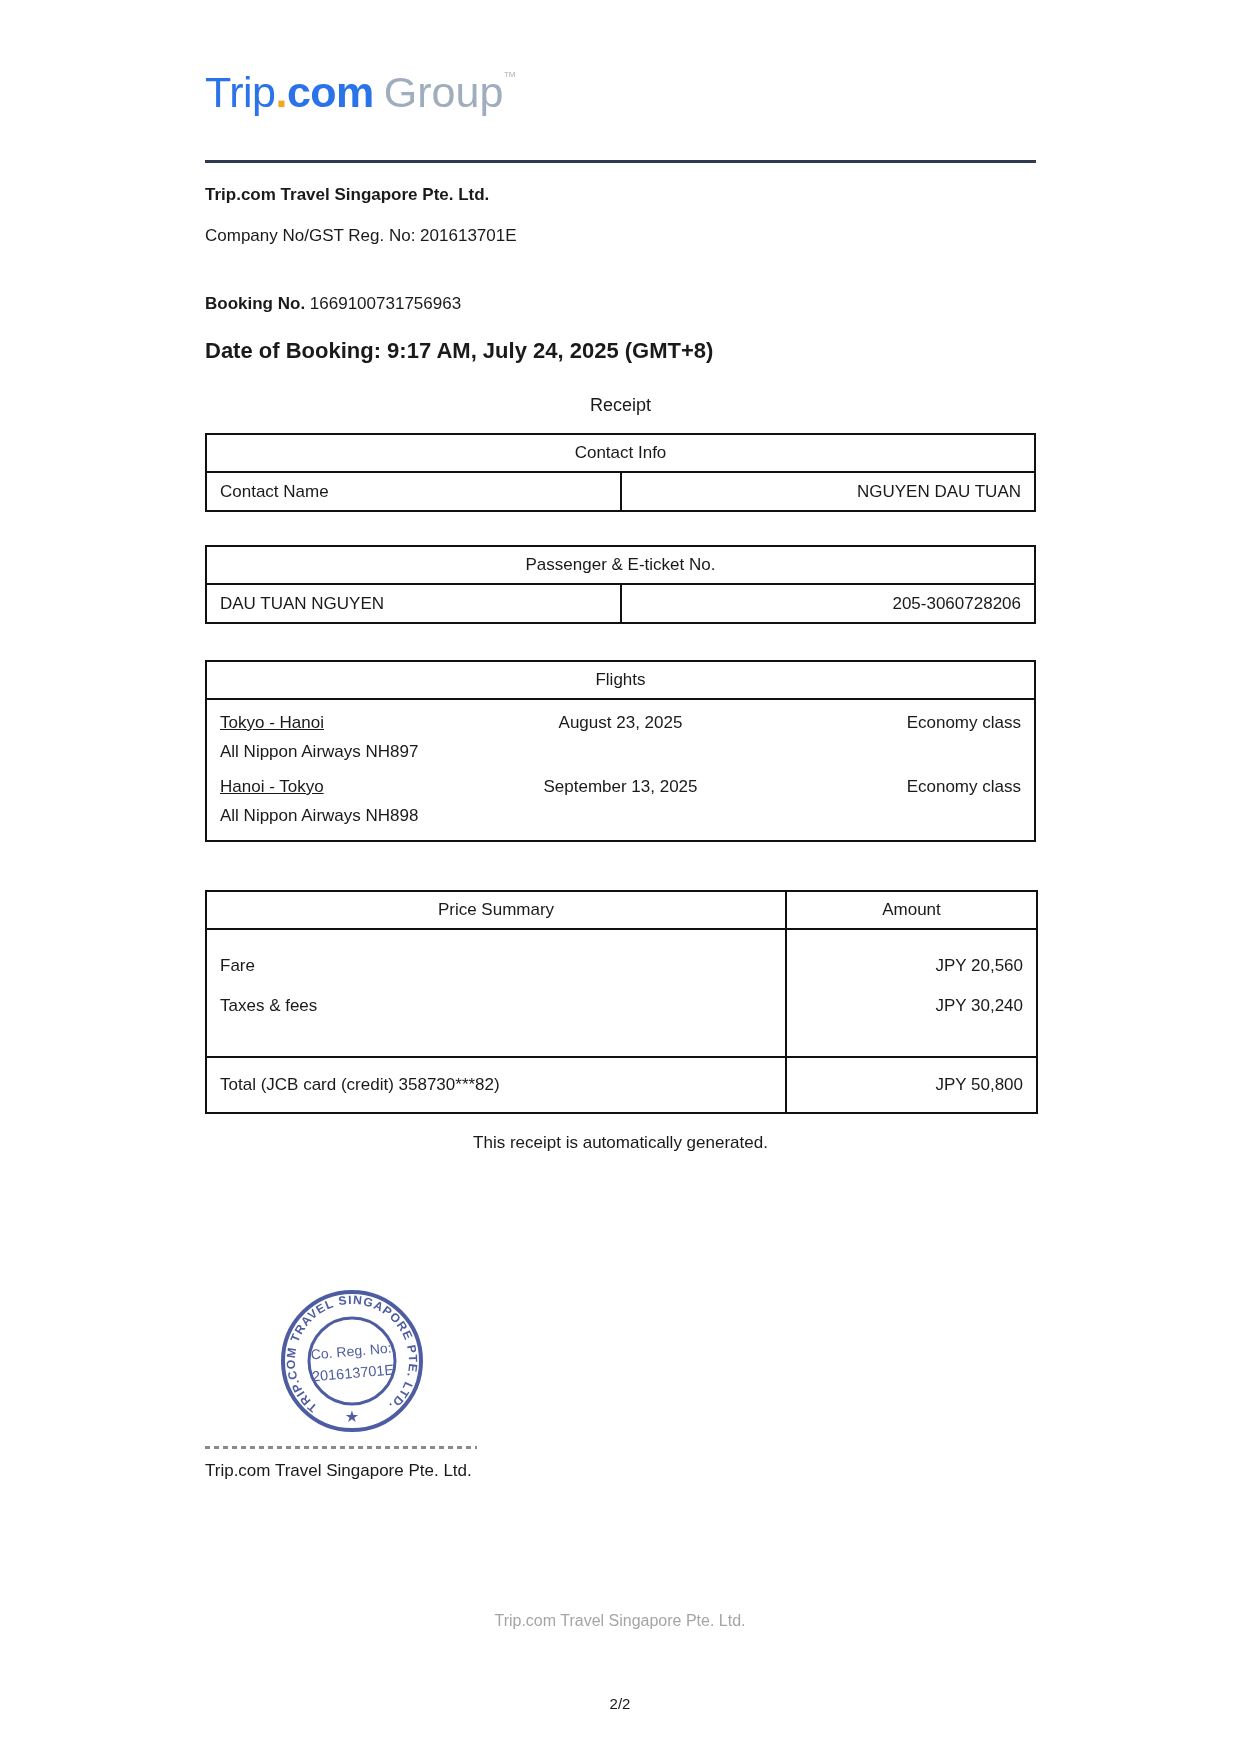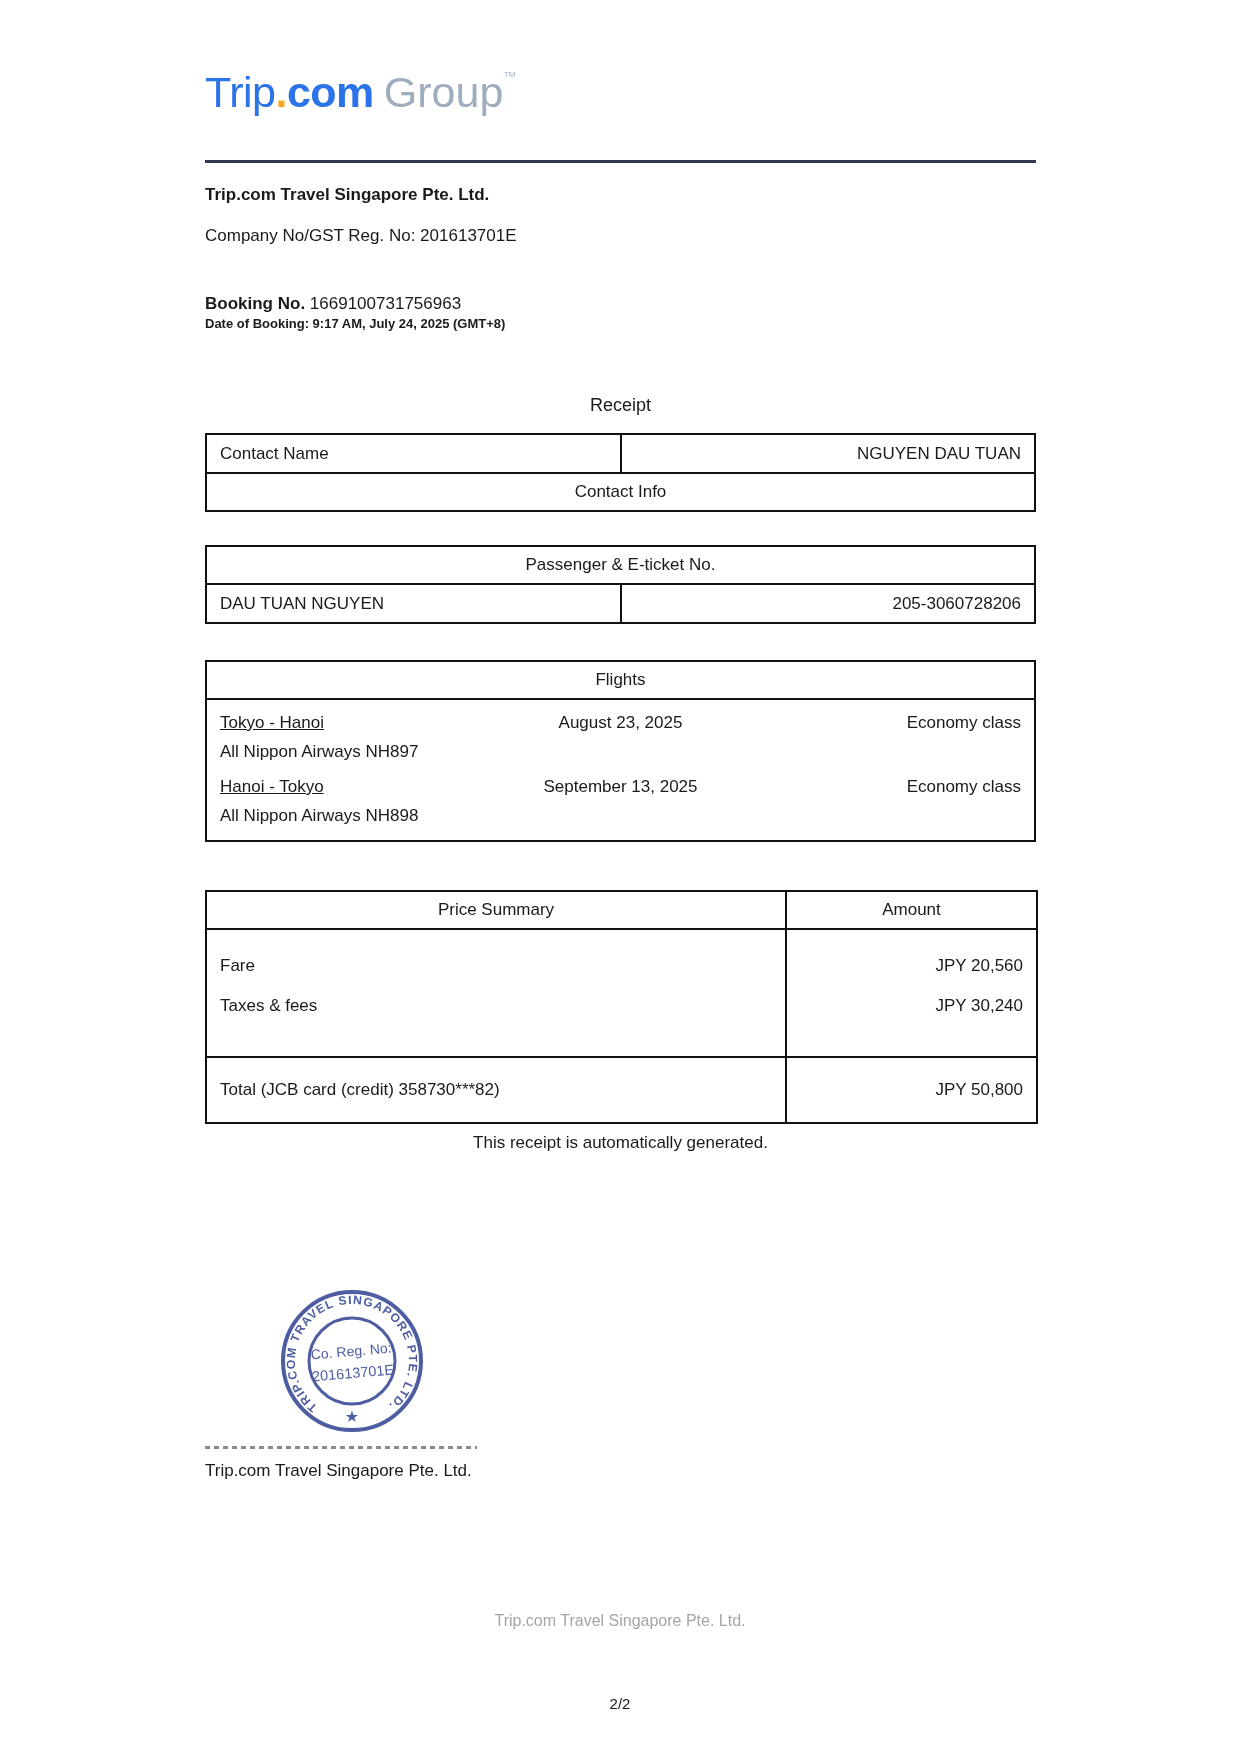--- a/index.html
+++ b/index.html
@@ -27,21 +27,21 @@
   .logo-group { color: #9fadbf; font-weight: normal; margin-left: 10px; letter-spacing: 0; }
   .logo-tm { color: #b4bfca; font-size: 13px; vertical-align: 26px; }
 
   .header-rule { top: 160px; height: 3px; background: #2e3b4e; }
 
   .company-name { top: 185px; font-size: 17px; font-weight: bold; }
   .company-reg  { top: 226px; font-size: 17px; }
 
   .booking-no   { top: 294px; font-size: 17px; font-weight: bold; }
   .booking-no .num { font-weight: normal; }
-  .booking-date { top: 316px; font-size: 13px; font-weight: bold; }
+  .booking-date { top: 338px; font-size: 22px; font-weight: bold; }
 
   .receipt-title { top: 395px; font-size: 18px; text-align: center; }
 
   
   table { border-collapse: collapse; width: 831px; table-layout: fixed; }
   table td { border: 2px solid #111; font-size: 17px; padding: 0 13px; }
   td.th { text-align: center; height: 38px; }
   td.cell { height: 39px; }
   td.right { text-align: right; }
 
@@ -56,21 +56,21 @@
   .flight-line1 .f-date  { flex: 0 0 34%; text-align: center; }
   .flight-line1 .f-class { flex: 0 0 33%; text-align: right; }
   .flight-line2 { line-height: 29px; }
 
   .price-table { top: 890px; }
   .price-table col.c1 { width: 580px; }
   .price-table col.c2 { width: 251px; }
   .price-table td.pbody { padding-top: 22px; padding-bottom: 36px; vertical-align: top; }
   .price-line { line-height: 28px; }
   .price-line + .price-line { margin-top: 12px; }
-  .price-table td.ptotal { height: 66px; }
+  .price-table td.ptotal { height: 56px; }
 
   .note { top: 1133px; font-size: 17px; text-align: center; }
 
   
   .stamp { top: 1286px; left: 277px; width: 150px; height: 150px; opacity: 0.92; }
   .sig-dash {
     top: 1446px; width: 272px; height: 3px;
     background: repeating-linear-gradient(90deg, #8a8a8a 0 5px, transparent 5px 9px);
   }
   .signature { top: 1461px; font-size: 17px; }
@@ -102,25 +102,25 @@
     <span>Booking No.</span>
     <span class="num">1669100731756963</span>
   </div>
   <div class="abs content-left booking-date">Date of Booking: 9:17 AM, July 24, 2025 (GMT+8)</div>
 
   <div class="abs content-left content-w receipt-title">Receipt</div>
 
   <table class="abs content-left contact-table">
     <tbody>
         <tr>
+      <td class="th" colspan="2">Contact Info</td>
+    </tr>
+    <tr>
       <td class="cell">Contact Name</td>
       <td class="cell right">NGUYEN DAU TUAN</td>
-    </tr>
-    <tr>
-      <td class="th" colspan="2">Contact Info</td>
     </tr>
   </tbody>
     </table>
 
   <table class="abs content-left passenger-table">
     <tbody>
         <tr>
       <td class="th" colspan="2">Passenger &amp; E-ticket No.</td>
     </tr>
     <tr>

